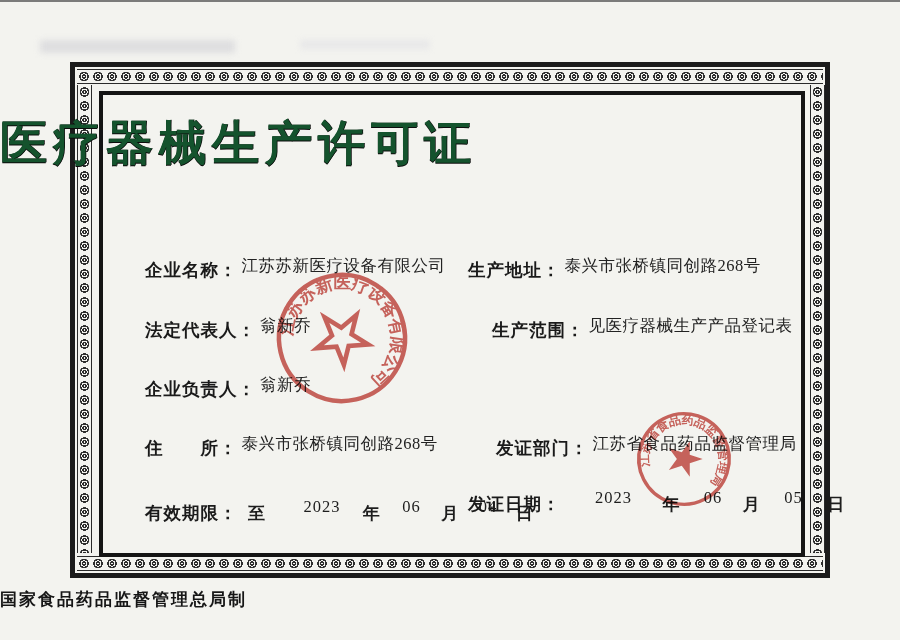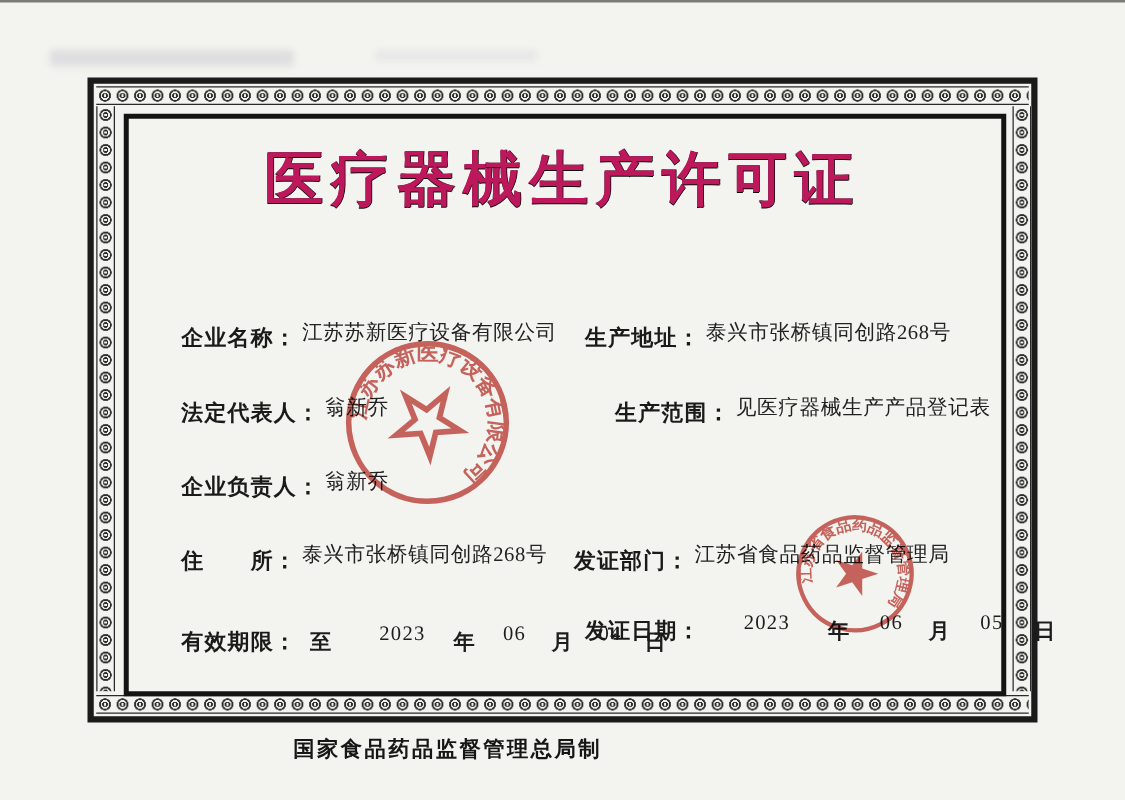--- a/index.html
+++ b/index.html
@@ -29,38 +29,38 @@
     border-left:1.5px solid #2a2a2a;border-right:1.5px solid #2a2a2a;width:13px;
   }
   .band-top{left:77px;top:69px;width:746px;}
   .band-bottom{left:77px;top:556px;width:746px;}
   .band-left{left:77px;top:85px;height:468px;}
   .band-right{left:810px;top:85px;height:468px;}
   .inner-frame{position:absolute;left:99px;top:91px;width:698px;height:458px;border:4px solid #141414;}
 
   
   .title{
-    position:absolute;left:0;top:112px;width:900px;text-align:center;
-    font-size:47px;font-weight:900;letter-spacing:6px;color:#be185d;
+    position:absolute;left:0;top:112px;width:900px;text-align:left;
+    font-size:47px;font-weight:900;letter-spacing:6px;color:#14532d;
     text-shadow:0.7px 0 0 #0c0c0c, 0 0.7px 0 #0c0c0c;
   }
   .row{position:absolute;white-space:nowrap;}
   .lbl{font-size:17.5px;font-weight:bold;letter-spacing:1px;color:#1a1a1a;}
   .val{
     font-size:16.5px;font-family:"Liberation Serif","DejaVu Serif",serif;
     color:#222;display:inline-block;transform:translateY(-5px);margin-left:4px;letter-spacing:.5px;
   }
   .license-row .val{font-size:15px;transform:translateY(-6px);}
   .date-part{display:inline-block;font-size:17px;font-weight:bold;}
   .date-num{
     display:inline-block;font-family:"Liberation Serif","DejaVu Serif",serif;
     font-weight:normal;font-size:16.5px;transform:translateY(-7px);letter-spacing:1px;
   }
   .footer-line{
-    position:absolute;left:0;top:588px;width:716px;text-align:center;
+    position:absolute;left:0;top:588px;width:716px;text-align:left;
     font-size:17px;font-weight:bold;letter-spacing:2px;color:#161616;
   }
 
   
   .seal{position:absolute;mix-blend-mode:multiply;opacity:.82;}
   .seal-company{left:262px;top:258px;width:160px;height:160px;transform:rotate(32deg);}
   .seal-authority{left:625px;top:400px;width:118px;height:118px;transform:rotate(18deg);}
 </style>
 </head>
 <body>
@@ -103,21 +103,21 @@
     <span class="date-num" style="margin-left:16px;">04</span>
     <span class="date-part" style="margin-left:14px;">日</span>
   </div>
 
   <div class="row" style="left:468px;top:258px;text-align:center;">
     <span class="lbl">生产地址：</span><span class="val">泰兴市张桥镇同创路268号</span>
   </div>
   <div class="row" style="left:492px;top:318px;">
     <span class="lbl">生产范围：</span><span class="val">见医疗器械生产产品登记表</span>
   </div>
-  <div class="row" style="left:459px;top:436px;">
+  <div class="row" style="left:496px;top:436px;">
     <span class="lbl">发证部门：</span><span class="val">江苏省食品药品监督管理局</span>
   </div>
   <div class="row" style="left:468px;top:492px;">
     <span class="lbl">发证日期：</span>
     <span class="date-num" style="margin-left:30px;">2023</span>
     <span class="date-part" style="margin-left:26px;">年</span>
     <span class="date-num" style="margin-left:20px;">06</span>
     <span class="date-part" style="margin-left:16px;">月</span>
     <span class="date-num" style="margin-left:20px;">05</span>
     <span class="date-part" style="margin-left:20px;">日</span>

